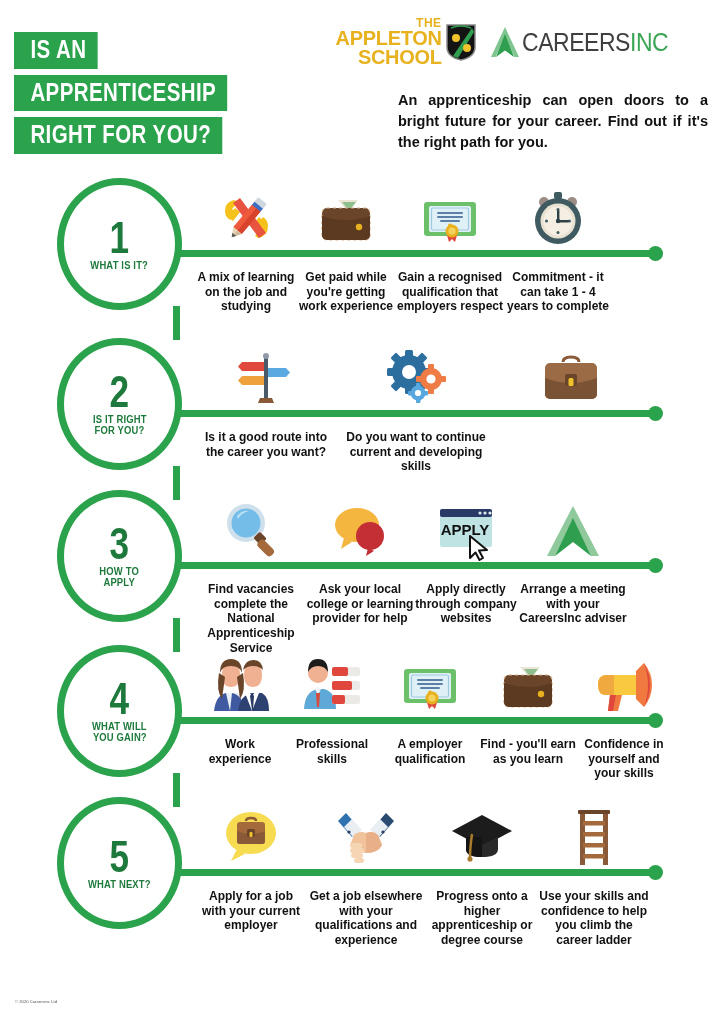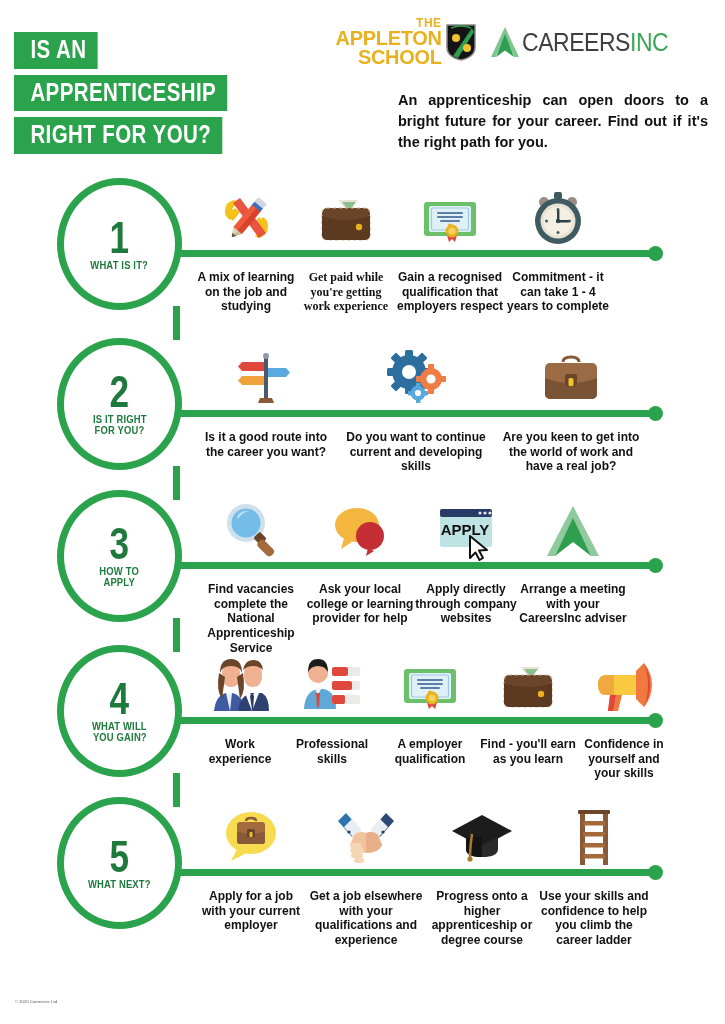--- a/index.html
+++ b/index.html
@@ -178,21 +178,21 @@
                 <rect x="33.5" y="18" width="5.5" height="29" fill="#d8432b"></rect>
                 <path d="M28 47 h11 l-5.5 9 z" fill="#e7d3b5"></path>
                 <path d="M33.5 47 h5.5 l-5.5 9 z" fill="#d2bb9a"></path>
                 <path d="M31 52 h5 l-2.5 4 z" fill="#5a5a5a"></path>
               </g>
             </svg>
           </div>
           <div class="item-text">A mix of learning on the job and studying</div>
         </div>
 
-        <div class="item" style="width:100px;font-family:Liberation Serif, serif;">
+        <div class="item" style="width:100px;">
           <div class="item-icon">
             <svg width="64" height="64" viewBox="0 0 64 64">
               <path d="M24 14 h20 l-10 12 z" fill="#e9e4d6"></path>
               <path d="M28 16 h14 l-7 9 z" fill="#8fbf8d"></path>
               <rect x="8" y="22" width="48" height="32" rx="5" fill="#6b4529"></rect>
               <rect x="8" y="22" width="48" height="32" rx="5" fill="none" stroke="#d9b48c" stroke-width="1.2" stroke-dasharray="3 3"></rect>
               <path d="M8 30 q24 8 48 0 v19 a5 5 0 0 1 -5 5 h-38 a5 5 0 0 1 -5 -5 z" fill="#5c3a22"></path>
               <circle cx="45" cy="41" r="3.2" fill="#e8b11e"></circle>
             </svg>
           </div>
@@ -306,21 +306,20 @@
         <div class="item" style="width:150px;">
           <div class="item-icon">
             <svg width="64" height="64" viewBox="0 0 64 64">
               <path d="M24 16 q0 -5 8 -5 q8 0 8 5" fill="none" stroke="#8a5a38" stroke-width="3"></path>
               <rect x="6" y="17" width="52" height="36" rx="5" fill="#9b6b45"></rect>
               <path d="M6 32 q26 10 52 0 v16 a5 5 0 0 1 -5 5 h-42 a5 5 0 0 1 -5 -5 z" fill="#7a5234"></path>
               <rect x="26" y="28" width="12" height="12" rx="2" fill="#6b4529"></rect>
               <rect x="29.5" y="32" width="5" height="8" rx="1.5" fill="#f0c32c"></rect>
             </svg>
           </div>
-          <div class="item-text">Are you keen to get into the world of work and have a real job?</div>
         </div>
       </div>
     </div>
 
     <div class="section" style="height:155px;">
       <div class="circle-col">
         <div class="circle">
           <div class="num">3</div>
           <div class="lbl">HOW TO</div>
           <div class="lbl">APPLY</div>

